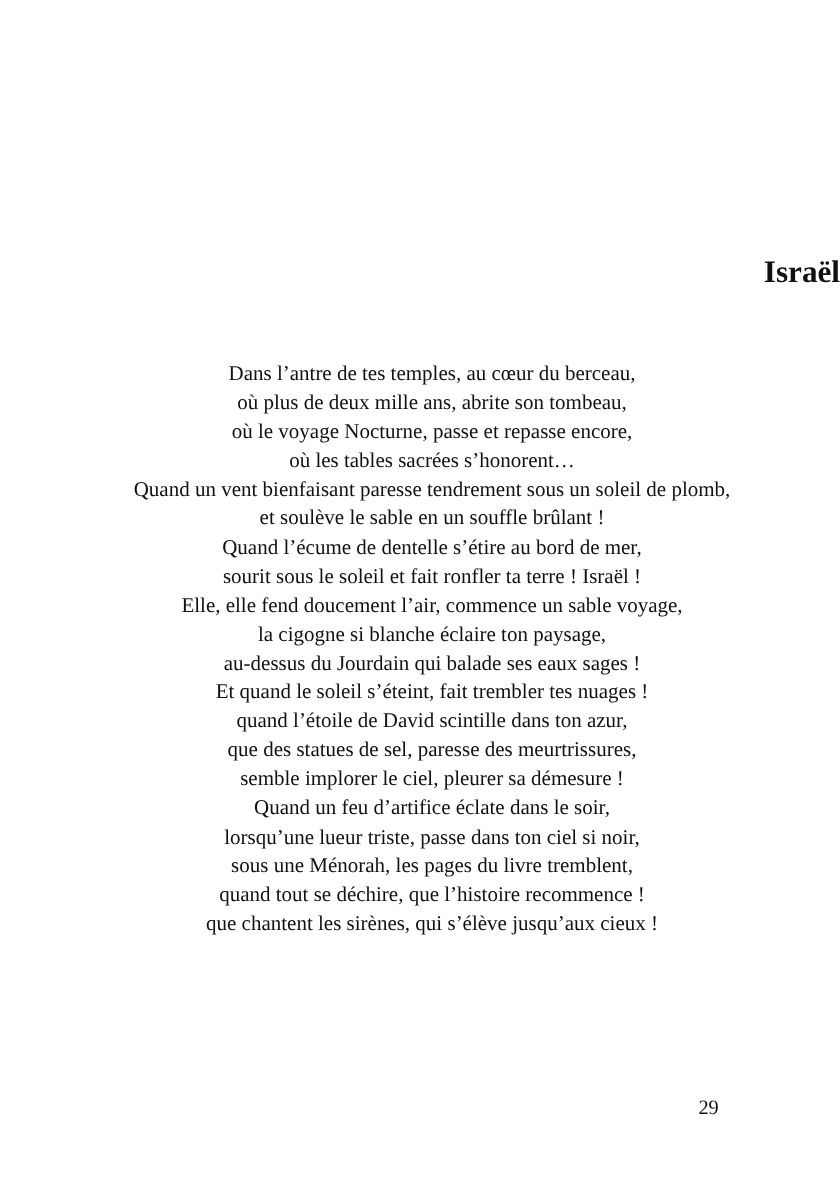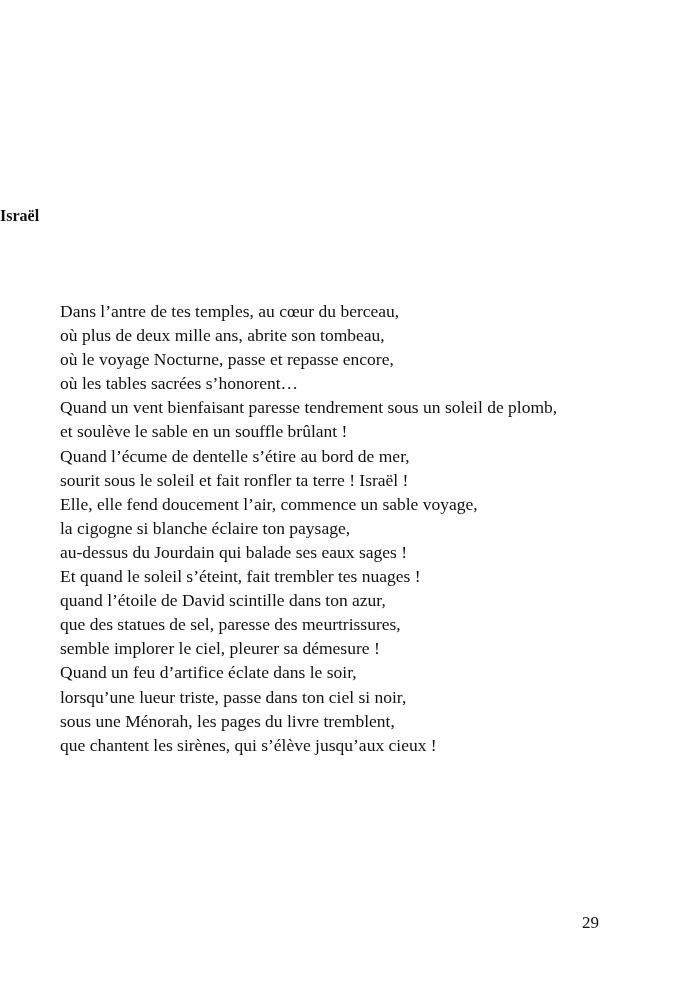--- a/index.html
+++ b/index.html
@@ -7,31 +7,32 @@
       width: 700px; height: 992px;
       background: #ffffff;
       position: relative;
       overflow: hidden;
       font-family: "Liberation Serif", "DejaVu Serif", serif;
       color: #111111;
     }
     .title {
       position: absolute;
       left: 0; right: 0;
-      top: 204px;
-      text-align: left;
+      top: 215px;
+      text-align: right;
       font-weight: bold;
-      font-size: 16px;
+      font-size: 26px;
       line-height: 24px;
       margin: 0;
     }
     .poem {
       position: absolute;
       left: 60px; right: 40px;
       top: 299px;
+      text-align: center;
       font-size: 17.5px;
       line-height: 24.1px;
       margin: 0;
       padding: 0;
       list-style: none;
     }
     .poem li { white-space: nowrap; }
     .page-number {
       position: absolute;
       left: 582px;
@@ -58,16 +59,17 @@
   <li>Elle, elle fend doucement l’air, commence un sable voyage,</li>
   <li>la cigogne si blanche éclaire ton paysage,</li>
   <li>au-dessus du Jourdain qui balade ses eaux sages !</li>
   <li>Et quand le soleil s’éteint, fait trembler tes nuages !</li>
   <li>quand l’étoile de David scintille dans ton azur,</li>
   <li>que des statues de sel, paresse des meurtrissures,</li>
   <li>semble implorer le ciel, pleurer sa démesure !</li>
   <li>Quand un feu d’artifice éclate dans le soir,</li>
   <li>lorsqu’une lueur triste, passe dans ton ciel si noir,</li>
   <li>sous une Ménorah, les pages du livre tremblent,</li>
+  <li>quand tout se déchire, que l’histoire recommence !</li>
   <li>que chantent les sirènes, qui s’élève jusqu’aux cieux !</li>
 </ul>
 
 <div class="page-number">29</div>
 
 </body></html>

